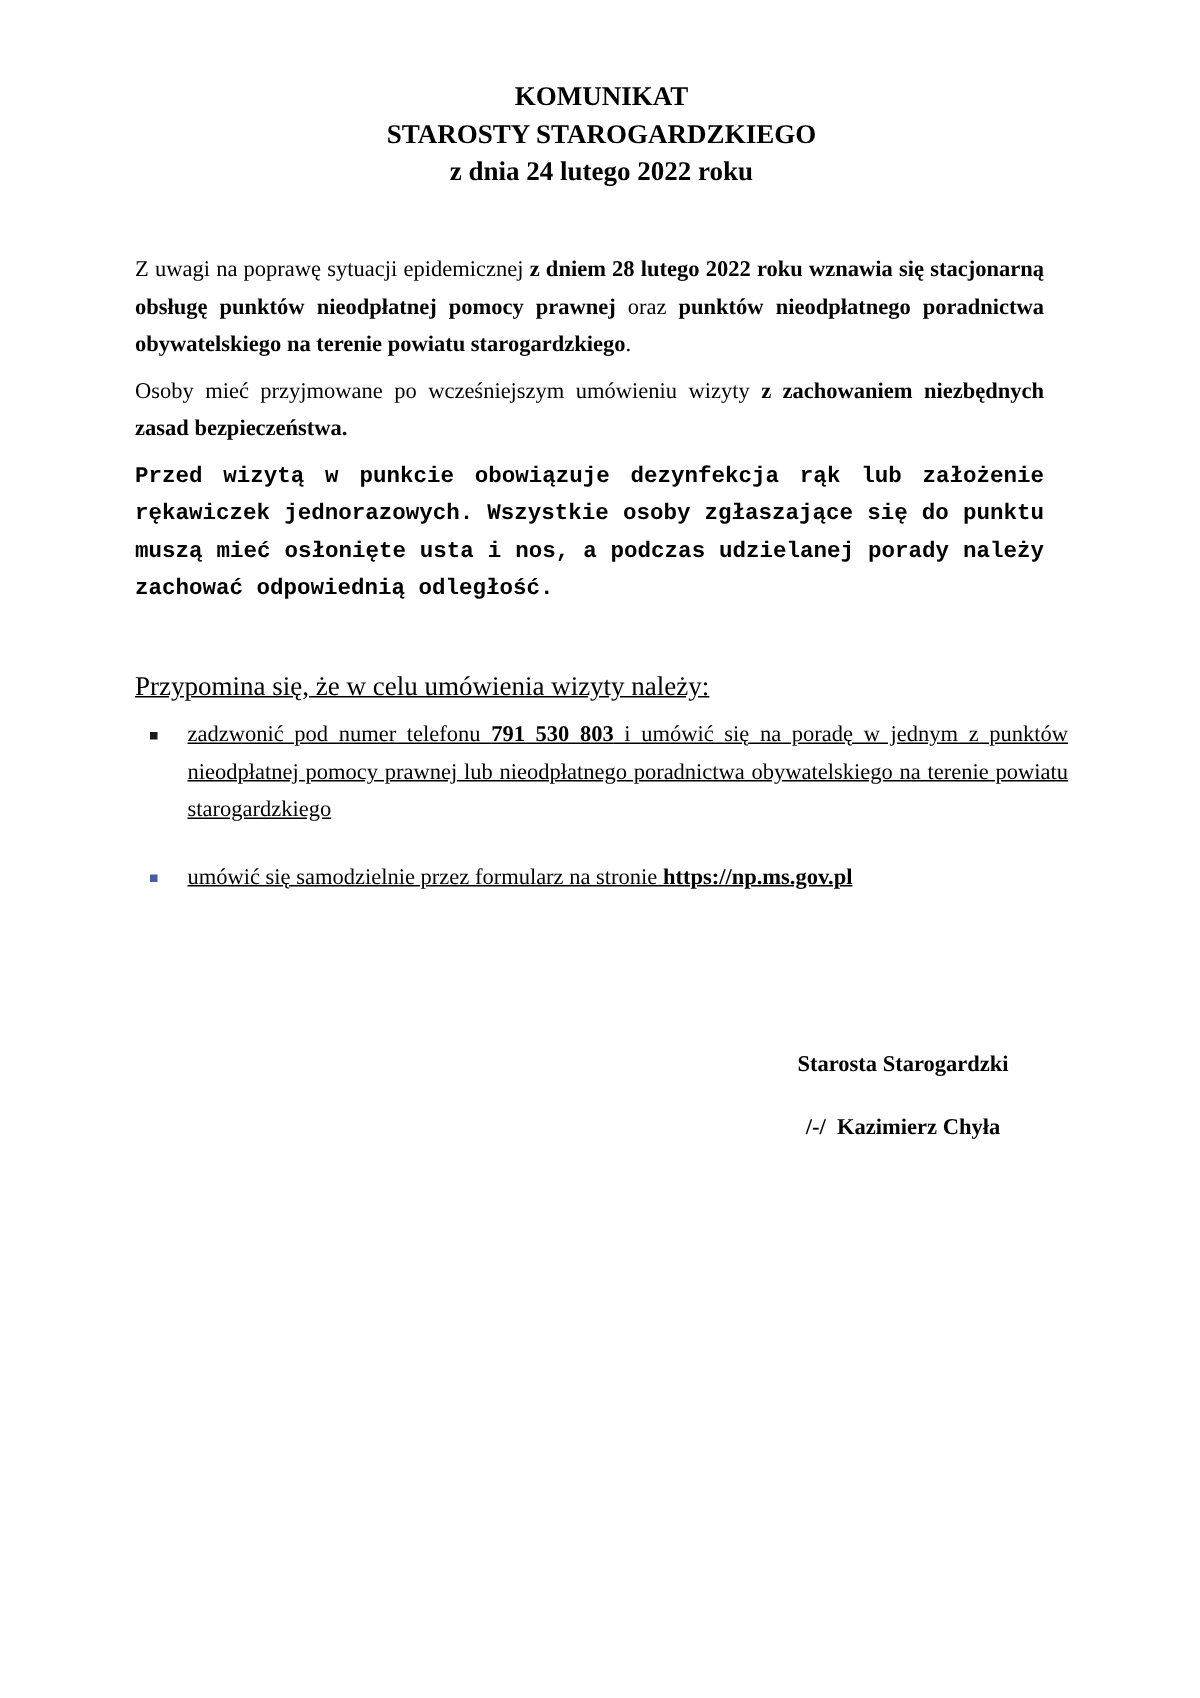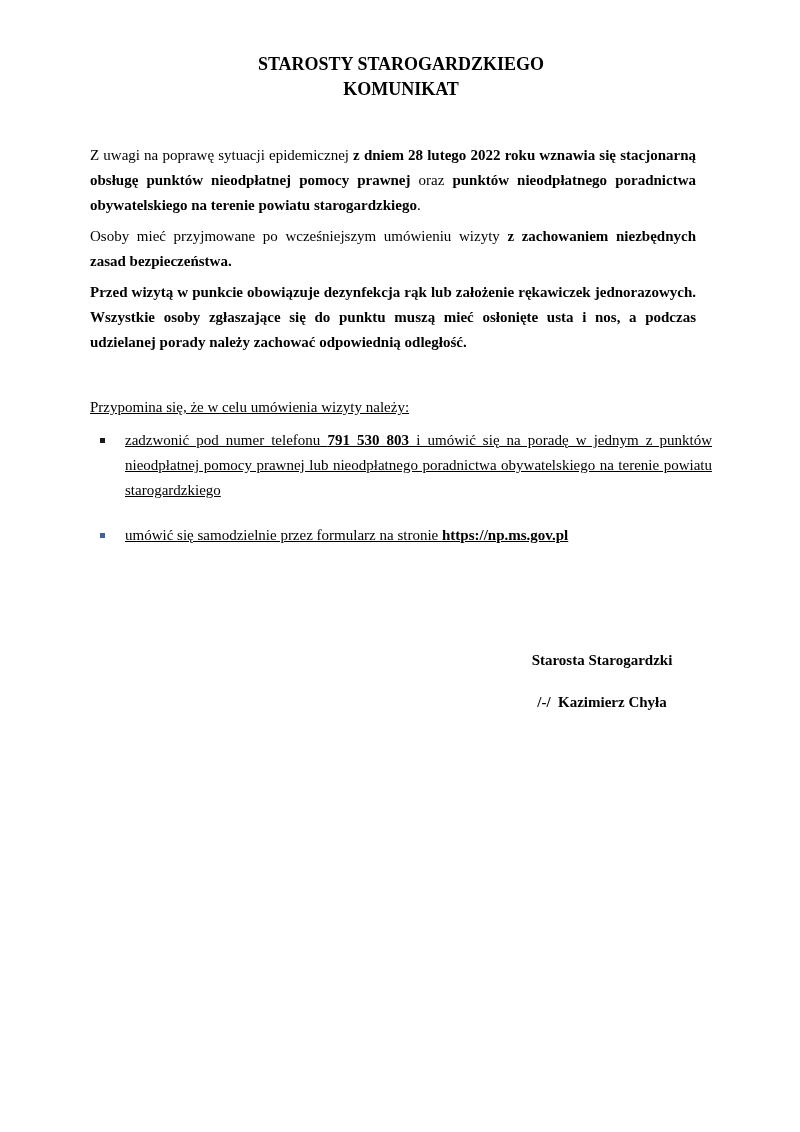--- a/index.html
+++ b/index.html
@@ -26,23 +26,23 @@
     line-height: 25px;
     margin-bottom: 41px;
   }
   .para {
     font-size: 15px;
     line-height: 25px;
     text-align: justify;
     margin: 0 16px 6px 0;
   }
   .bold { font-weight: bold; }
-  .para.all-bold { font-weight: bold; }
+  .para.all-bold { font-weight: bold; font-family: Liberation Mono, monospace; }
   .reminder-heading {
-    font-size: 15px;
+    font-size: 18px;
     line-height: 25px;
     margin: 40px 0 8px 0;
     font-weight: normal;
   }
   .reminder-heading .underlined { text-decoration: underline; }
   .bullet-list {
     list-style: none;
     margin: 0;
     padding: 0;
   }
@@ -81,22 +81,23 @@
   }
   .signature-role { margin-bottom: 17px; font-family: Liberation Serif, serif; }
   .signature-name { white-space: pre-wrap; }
 </style>
 </head>
 <body>
 
 <div class="page">
 
   <div class="title-block">
+    <div>KOMUNIKAT</div>
     <div>STAROSTY STAROGARDZKIEGO</div>
-    <div>KOMUNIKAT</div>
+    <div>z dnia 24 lutego 2022 roku</div>
   </div>
 
   <p class="para"><span>Z uwagi na poprawę sytuacji epidemicznej </span><span class="bold">z dniem 28 lutego 2022 roku wznawia się stacjonarną obsługę punktów nieodpłatnej pomocy prawnej</span><span> oraz </span><span class="bold">punktów nieodpłatnego poradnictwa obywatelskiego na terenie powiatu starogardzkiego</span><span>.</span></p>
 
   <p class="para"><span>Osoby mieć przyjmowane po wcześniejszym umówieniu wizyty </span><span class="bold">z zachowaniem niezbędnych zasad bezpieczeństwa.</span></p>
 
   <p class="para all-bold">Przed wizytą w punkcie obowiązuje dezynfekcja rąk lub założenie rękawiczek jednorazowych. Wszystkie osoby zgłaszające się do punktu muszą mieć osłonięte usta i nos, a podczas udzielanej porady należy zachować odpowiednią odległość.</p>
 
   <p class="reminder-heading"><span class="underlined">Przypomina się, że w celu umówienia wizyty należy:</span></p>
 

